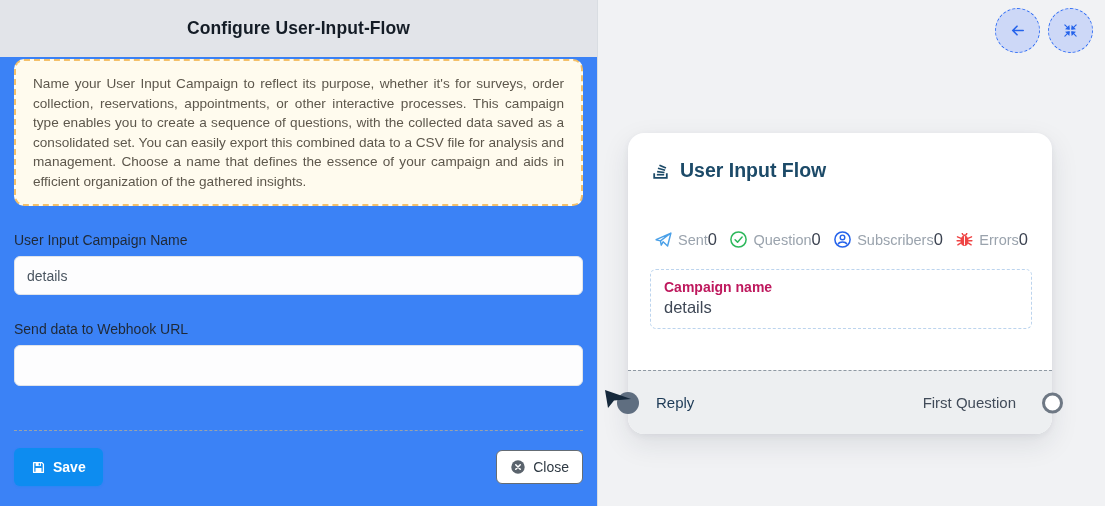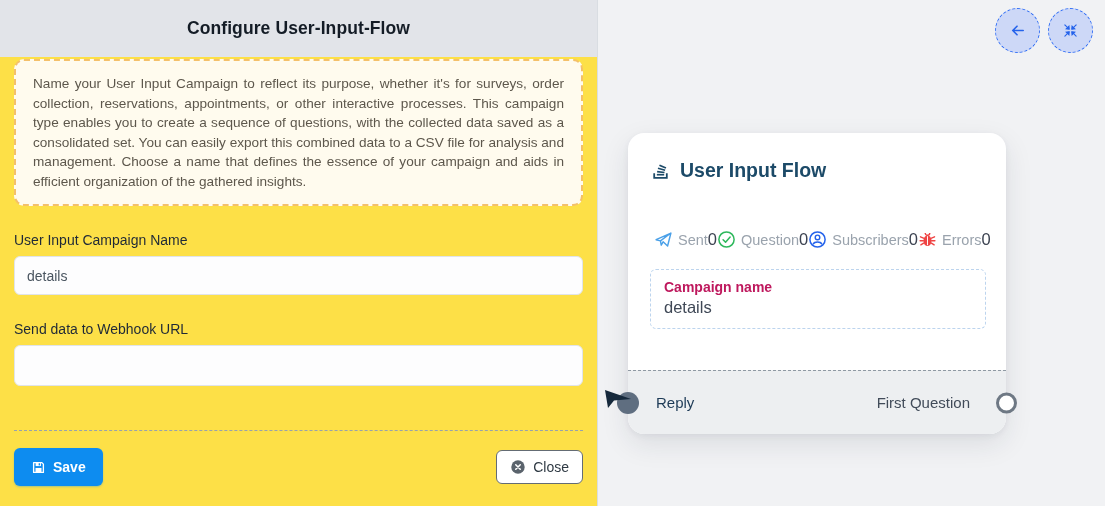--- a/index.html
+++ b/index.html
@@ -6,21 +6,21 @@
   html,body { width:1105px; height:506px; }
   body {
     font-family:"Liberation Sans", sans-serif;
     display:flex;
     background:#f1f2f4;
     overflow:hidden;
     color:#212529;
   }
 
   
-  .left-panel { width:597px; height:506px; background:#fde047; display:flex; flex-direction:column; flex:none; }
+  .left-panel { width:597px; height:506px; background:#3b82f6; display:flex; flex-direction:column; flex:none; }
   .panel-header { height:57px; background:#e2e4e9; display:flex; align-items:center; justify-content:center; flex:none; }
   .panel-header h1 { font-size:17.5px; font-weight:700; color:#141c26; letter-spacing:.1px; }
   .panel-body { padding:2px 14px 0 14px; flex:1; display:flex; flex-direction:column; }
 
   .alert {
     border:2px dashed #f4c06a;
     background:#fffbee;
     border-radius:10px;
     padding:13px 17px;
     color:#5d574c;
@@ -61,21 +61,21 @@
 
   .canvas-controls { position:absolute; top:8px; right:12px; display:flex; gap:8px; }
   .circle-btn {
     width:45px; height:45px; border-radius:50%;
     background:#cdd8f7; border:1.5px dashed #2f6df6;
     display:flex; align-items:center; justify-content:center; cursor:pointer;
   }
 
   
   .flow-card {
-    position:absolute; left:30px; top:133px; width:378px; height:301px;
+    position:absolute; left:30px; top:133px; width:424px; height:301px;
     background:#ffffff; border-radius:16px;
     box-shadow:0 10px 28px rgba(30,40,60,.10), 0 2px 6px rgba(30,40,60,.06);
   }
   .card-body { padding:26px 20px 0 22px; }
   .card-title-row { display:flex; align-items:center; gap:9px; }
   .card-title { font-size:19.5px; font-weight:700; color:#1c4a68; }
 
   .stats-row { display:flex; justify-content:space-between; margin-top:40px; padding:0 4px; }
   .stat { display:flex; flex-direction:row; align-items:flex-end; }
   .stat-head { display:flex; align-items:center; gap:5px; }

